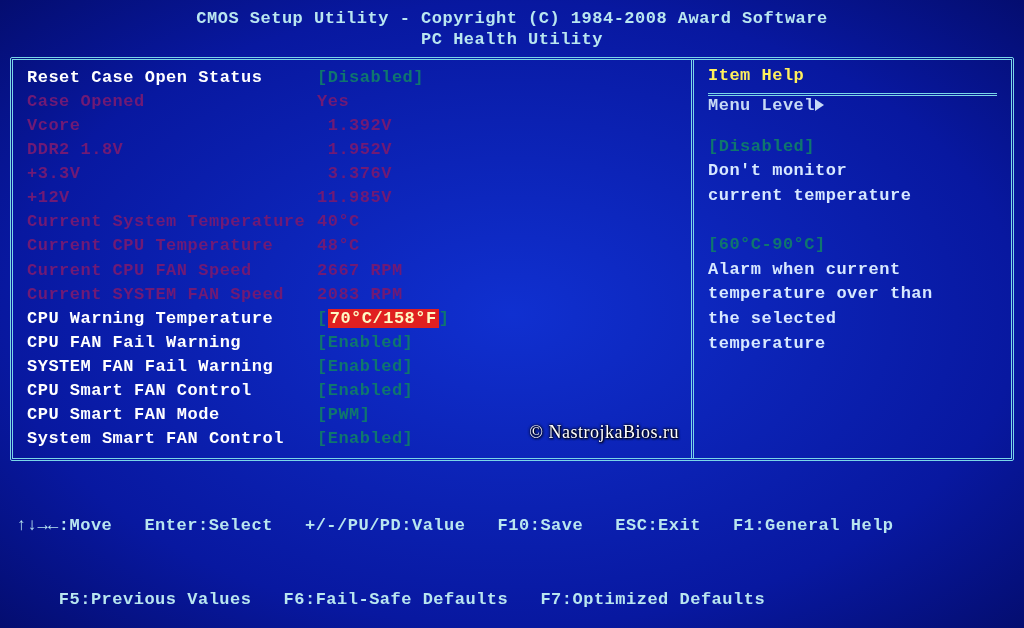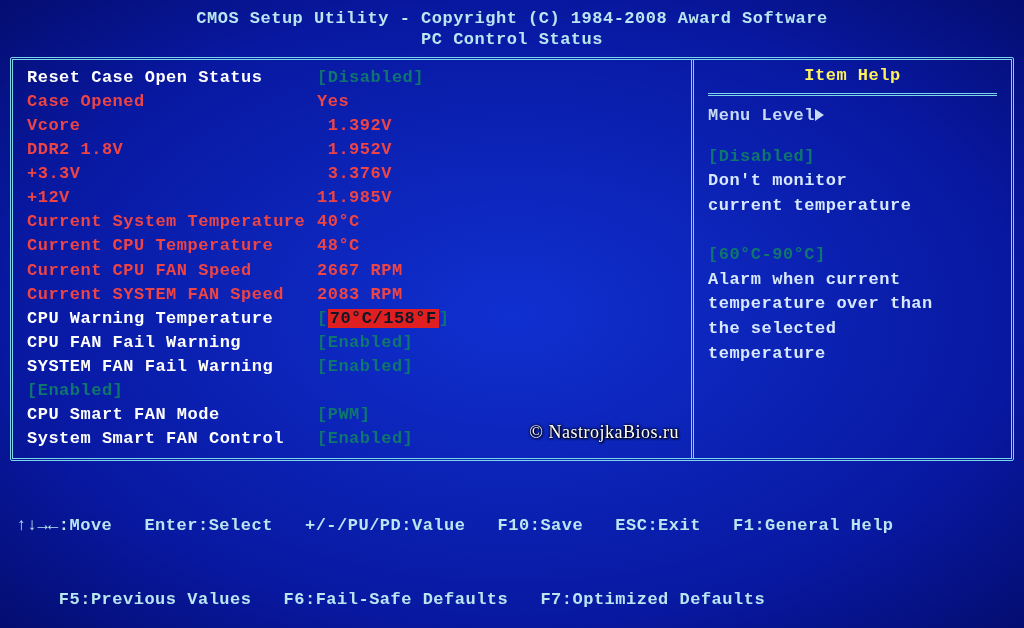--- a/index.html
+++ b/index.html
@@ -46,33 +46,31 @@
     flex-direction: column;
   }
   .row {
     display: flex;
     line-height: 1.42;
     white-space: pre;
   }
   .label { width: 290px; }
   .value { }
   .sel    { color: #ffffff; }
-  .ro     { color: #ef4444; align-items: center; }
+  .ro     { color: #701a75; align-items: center; }
   .yl     { color: #0f766e; }
   .hl {
     background: #e02020;
-    color: #0f172a;
+    color: #fef9c3;
     padding: 0 2px;
   }
   .help-title {
-    text-align: center;
     color: #fff05c;
     padding-bottom: 8px;
     border-bottom: 3px double #7ad6e8;
-    margin-bottom: 10px;
   }
   .help-body {
     color: #d7e8ff;
     line-height: 1.45;
   }
   .menu-level {
     display: flex;
     align-items: center;
     margin-bottom: 20px;
     color: #c7daf5;
@@ -101,41 +99,41 @@
     font-weight: normal;
   }
 </style>
 </head>
 <body>
 
 <div class="screen">
 
   <div class="header">
     <div>CMOS Setup Utility - Copyright (C) 1984-2008 Award Software</div>
-    <div>PC Control Status</div>
+    <div>PC Health Utility</div>
   </div>
 
   <div class="panels">
 
     <div class="left-panel" id="left-panel">
 
       <div class="row sel"><span class="label">Reset Case Open Status</span><span class="value yl">[Disabled]</span></div>
         <div class="row ro"><span class="label">Case Opened</span><span class="value">Yes</span></div>
         <div class="row ro"><span class="label">Vcore</span><span class="value"> 1.392V</span></div>
         <div class="row ro"><span class="label">DDR2 1.8V</span><span class="value"> 1.952V</span></div>
         <div class="row ro"><span class="label">+3.3V</span><span class="value"> 3.376V</span></div>
         <div class="row ro"><span class="label">+12V</span><span class="value">11.985V</span></div>
         <div class="row ro"><span class="label">Current System Temperature</span><span class="value">40°C</span></div>
         <div class="row ro"><span class="label">Current CPU Temperature</span><span class="value">48°C</span></div>
         <div class="row ro"><span class="label">Current CPU FAN Speed</span><span class="value">2667 RPM</span></div>
         <div class="row ro"><span class="label">Current SYSTEM FAN Speed</span><span class="value">2083 RPM</span></div>
         <div class="row sel"><span class="label">CPU Warning Temperature</span><span class="value"><span class="yl">[</span><span class="hl">70°C/158°F</span><span class="yl">]</span></span></div>
         <div class="row sel"><span class="label">CPU FAN Fail Warning</span><span class="value yl">[Enabled]</span></div>
         <div class="row sel"><span class="label">SYSTEM FAN Fail Warning</span><span class="value yl">[Enabled]</span></div>
-        <div class="row sel"><span class="value yl">[Enabled]</span></div>
+        <div class="row sel"><span class="label">CPU Smart FAN Control</span><span class="value yl">[Enabled]</span></div>
         <div class="row sel"><span class="label">CPU Smart FAN Mode</span><span class="value yl">[PWM]</span></div>
         <div class="row sel"><span class="label">System Smart FAN Control</span><span class="value yl">[Enabled]</span></div>
         <div class="watermark">© NastrojkaBios.ru</div>
     </div>
 
     <div class="right-panel">
       <div class="help-title">Item Help</div>
       <div class="menu-level">
         <span>Menu Level</span>
         <span class="tri"></span>

